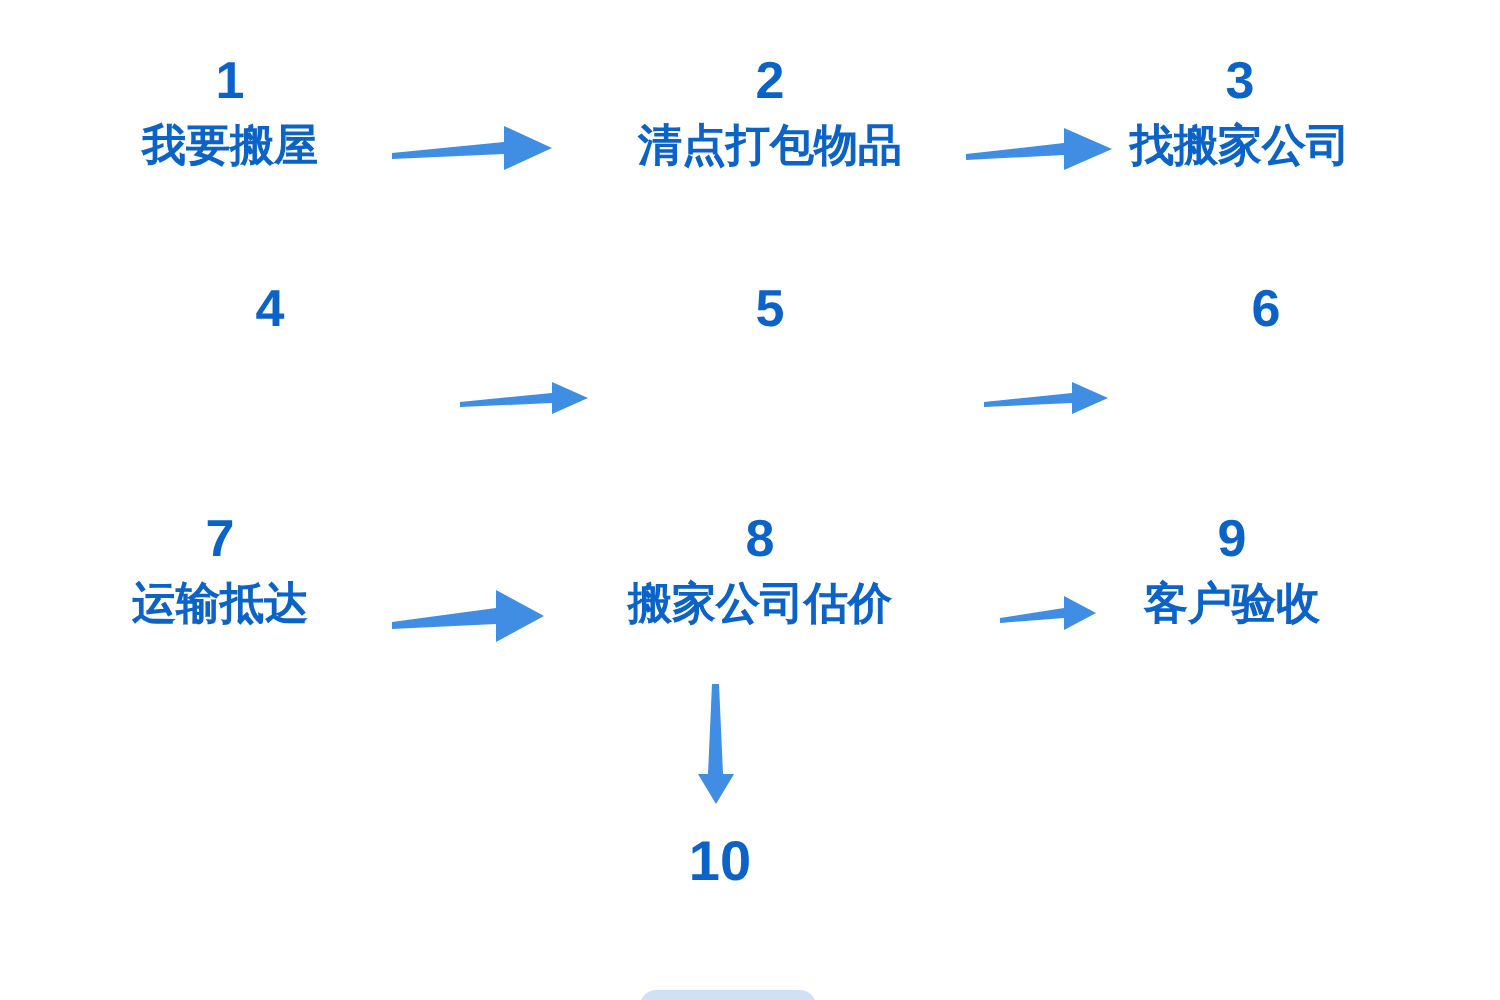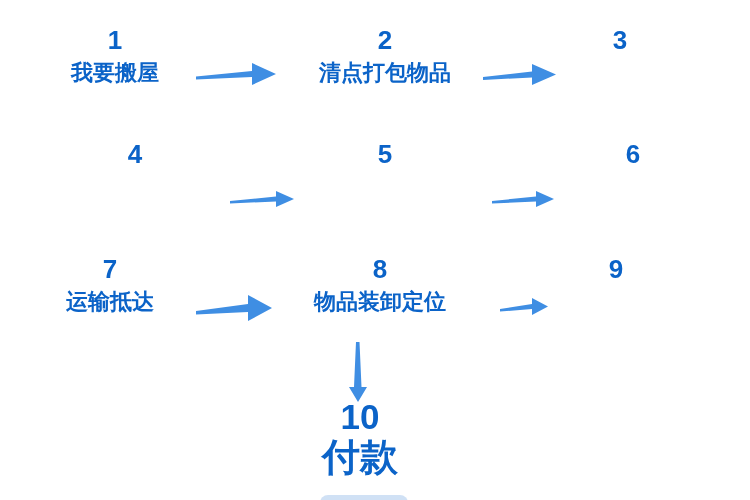--- a/index.html
+++ b/index.html
@@ -31,22 +31,23 @@
     white-space: nowrap;
   }
   .step .label {
     font-size: 22px;
     line-height: 34px;
     font-weight: 700;
     color: var(--step-text, #0b63c8);
     white-space: nowrap;
   }
   .step.final .num {
-    font-size: 35px;
+    font-size: 28px;
     line-height: 34px;
+    margin-top: 14px;
   }
   .step.final .label {
     font-size: 38px;
     line-height: 46px;
   }
   .arrow {
     position: absolute;
     display: block;
   }
   .arrow polygon {
@@ -92,20 +93,21 @@
     <div class="label">我要搬屋</div>
   </div>
 
   <div class="step s2">
     <div class="num">2</div>
     <div class="label">清点打包物品</div>
   </div>
 
   <div class="step s3">
     <div class="num">3</div>
+    <div class="label">找搬家公司</div>
   </div>
 
   <div class="step s4">
     <div class="num">4</div>
   </div>
 
   <div class="step s5">
     <div class="num">5</div>
   </div>
 
@@ -113,30 +115,30 @@
     <div class="num">6</div>
   </div>
 
   <div class="step s7">
     <div class="num">7</div>
     <div class="label">运输抵达</div>
   </div>
 
   <div class="step s8">
     <div class="num">8</div>
-    <div class="label">物品装卸定位</div>
+    <div class="label">搬家公司估价</div>
   </div>
 
   <div class="step s9">
     <div class="num">9</div>
+    <div class="label">客户验收</div>
   </div>
 
   <div class="step s10 final">
     <div class="num">10</div>
-    <div class="label">付款</div>
   </div>
 
   <svg class="arrow a12" width="80" height="22" viewBox="0 0 80 22">
     <polygon points="0,13.5 56,8 56,0 80,11 56,22 56,14 0,16.5"></polygon>
   </svg>
 
   <svg class="arrow a23" width="73" height="23" viewBox="0 0 73 23">
     <polygon points="0,14 49,8.5 49,1 73,11.5 49,22 49,14.5 0,17"></polygon>
   </svg>
 

